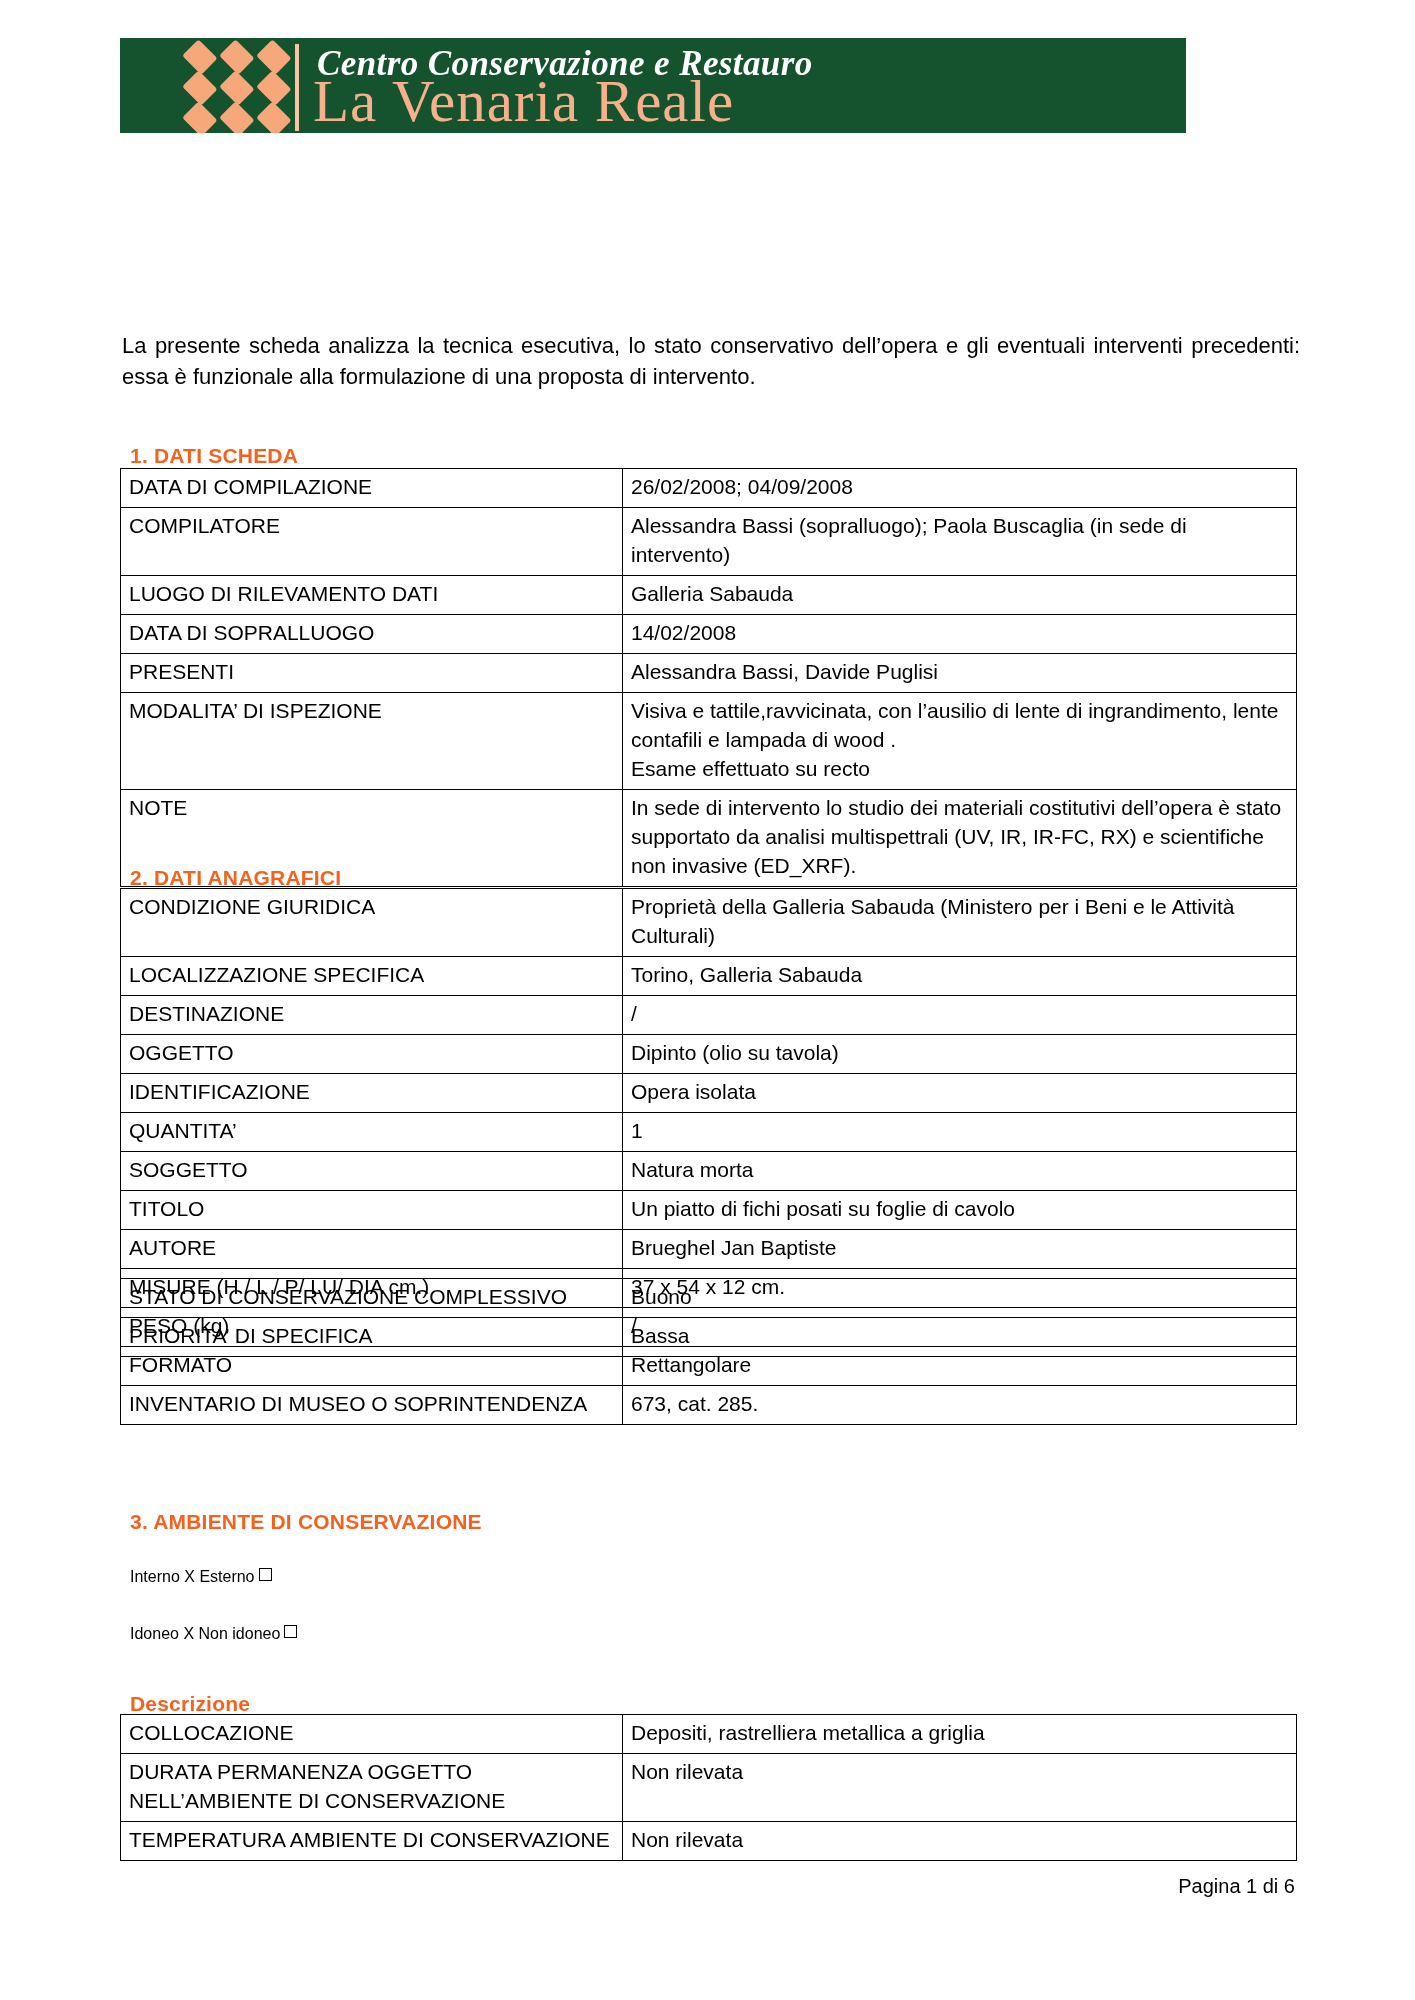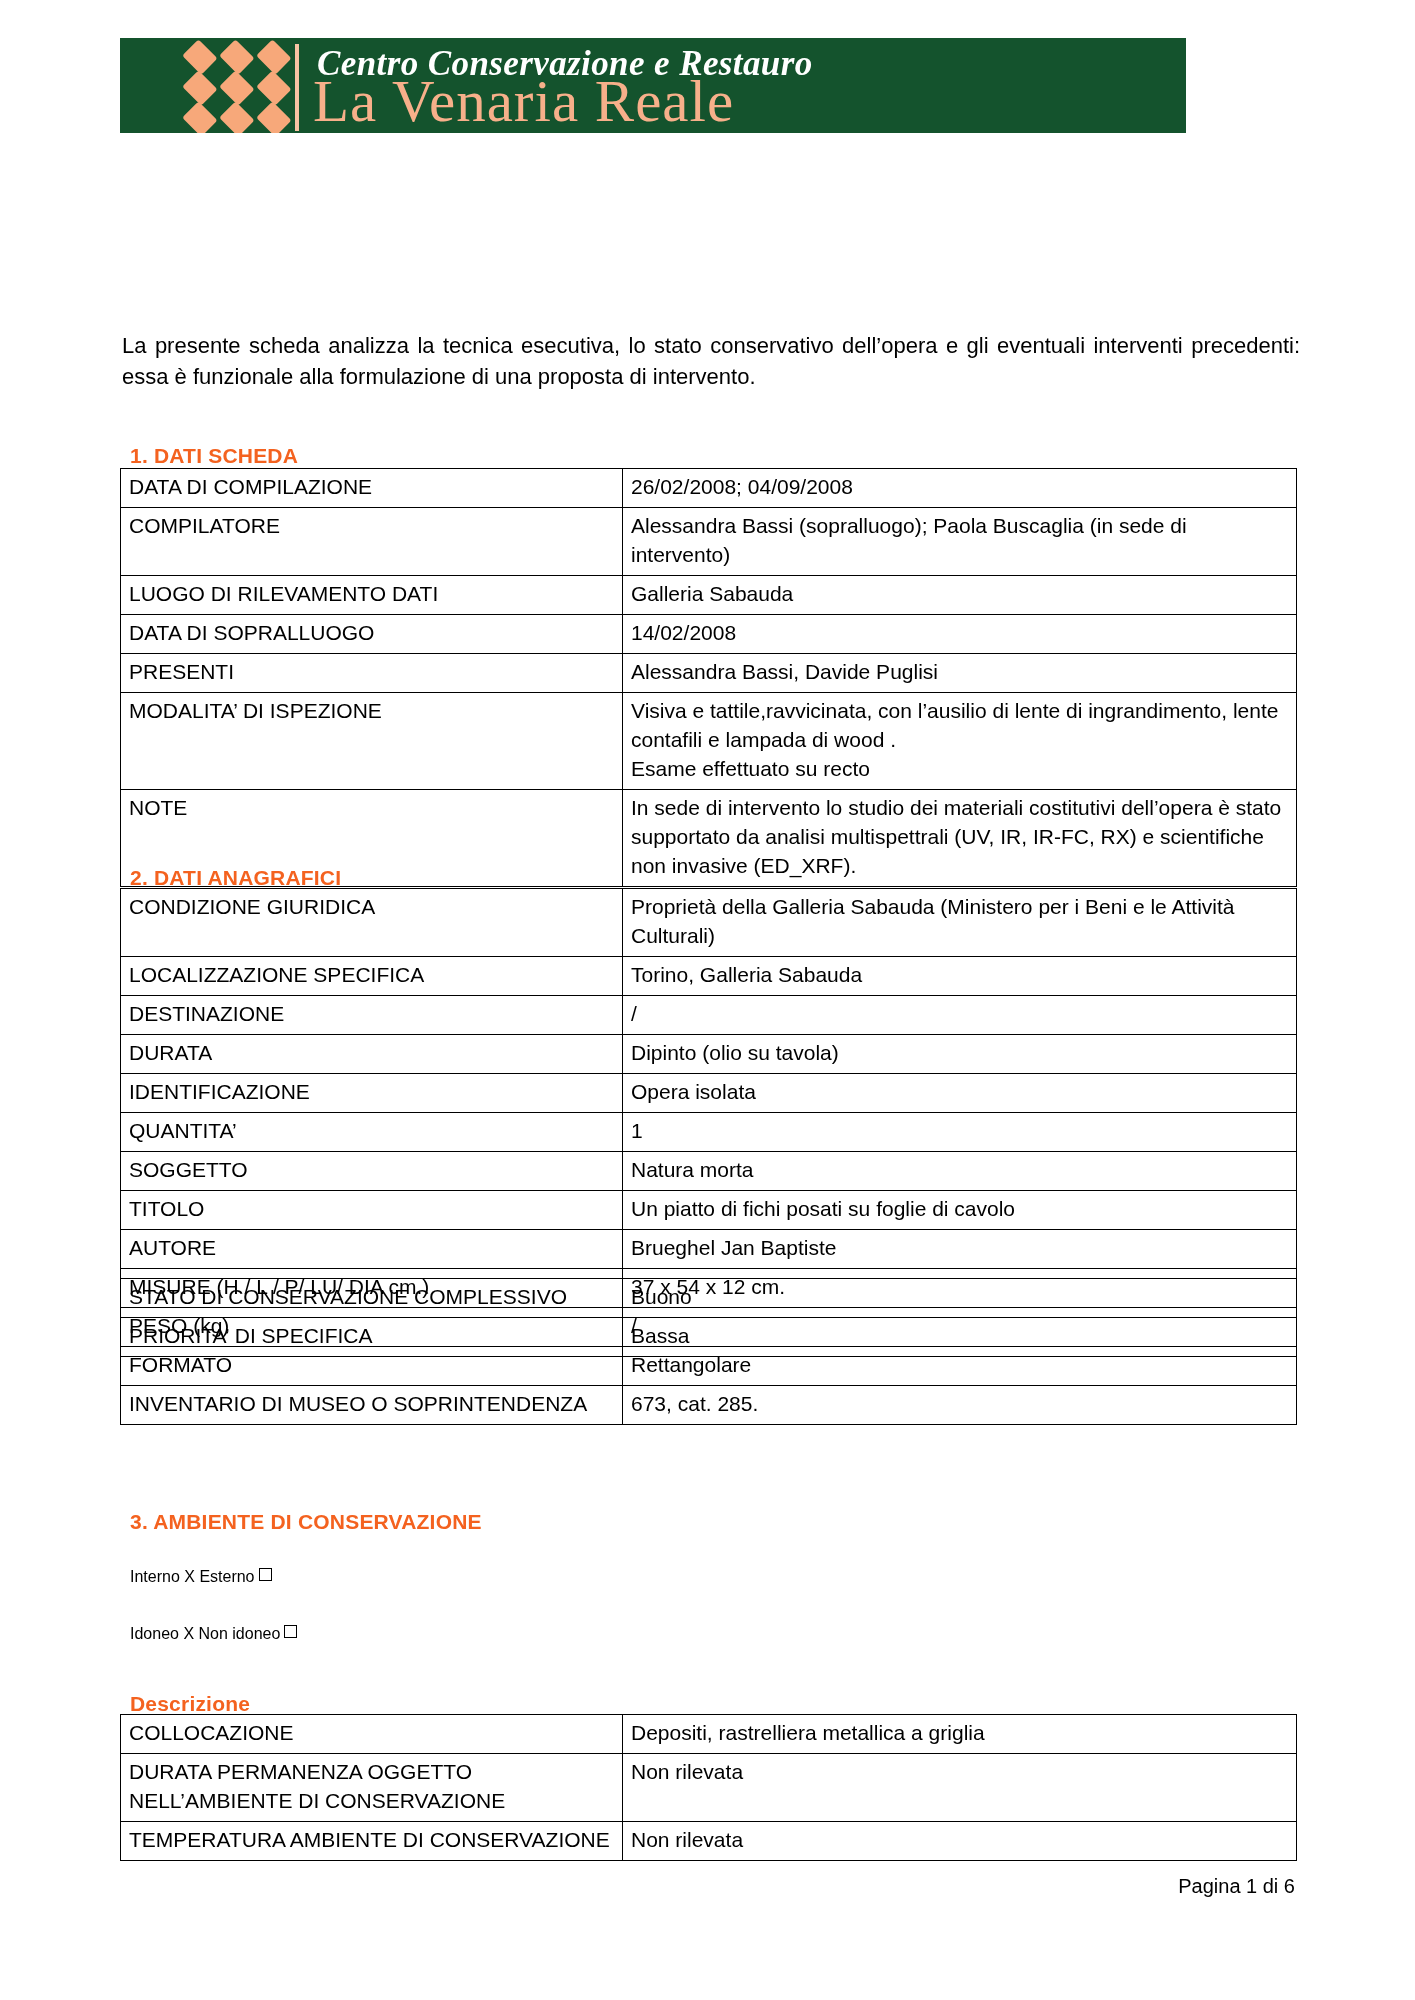--- a/index.html
+++ b/index.html
@@ -275,21 +275,21 @@
         </tr>
         <tr>
           <td class="k">LOCALIZZAZIONE SPECIFICA</td>
           <td class="v">Torino, Galleria Sabauda</td>
         </tr>
         <tr>
           <td class="k">DESTINAZIONE</td>
           <td class="v">/</td>
         </tr>
         <tr>
-          <td class="k">DURATA</td>
+          <td class="k">OGGETTO</td>
           <td class="v">Dipinto (olio su tavola)</td>
         </tr>
         <tr>
           <td class="k">IDENTIFICAZIONE</td>
           <td class="v">Opera isolata</td>
         </tr>
         <tr>
           <td class="k">QUANTITA’</td>
           <td class="v">1</td>
         </tr>

